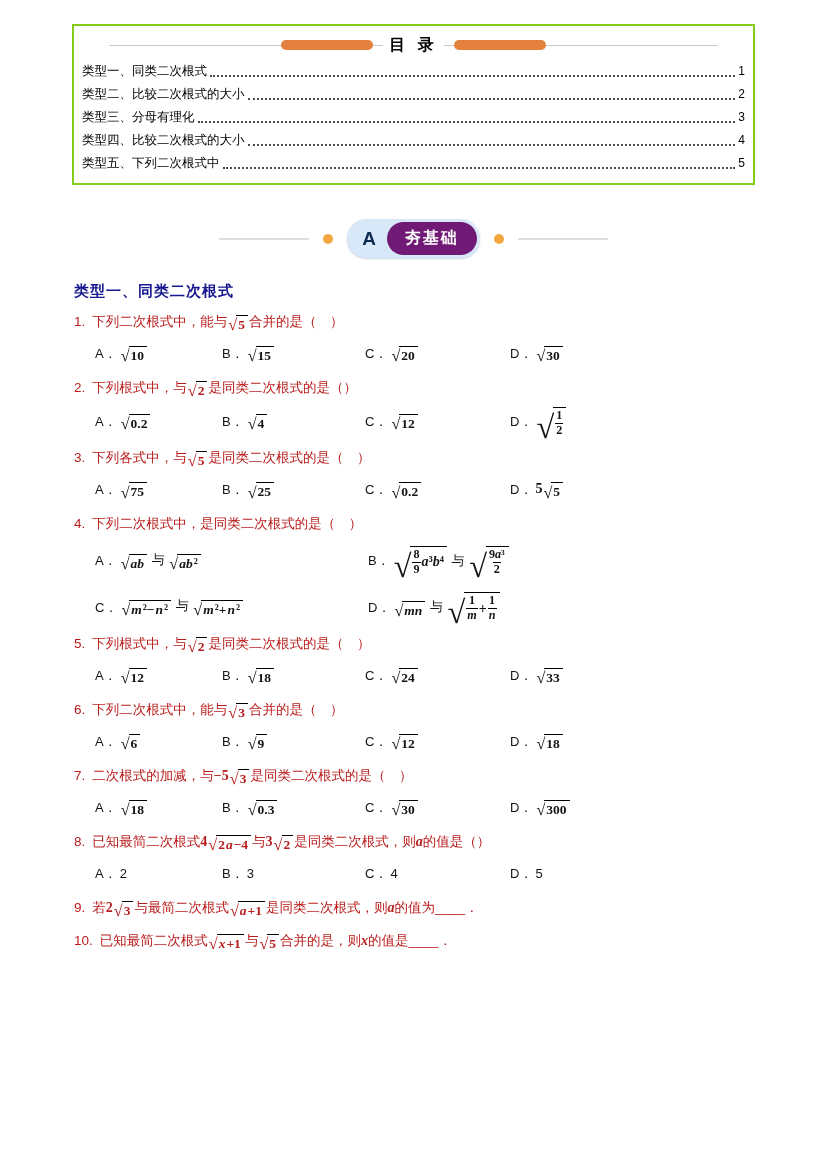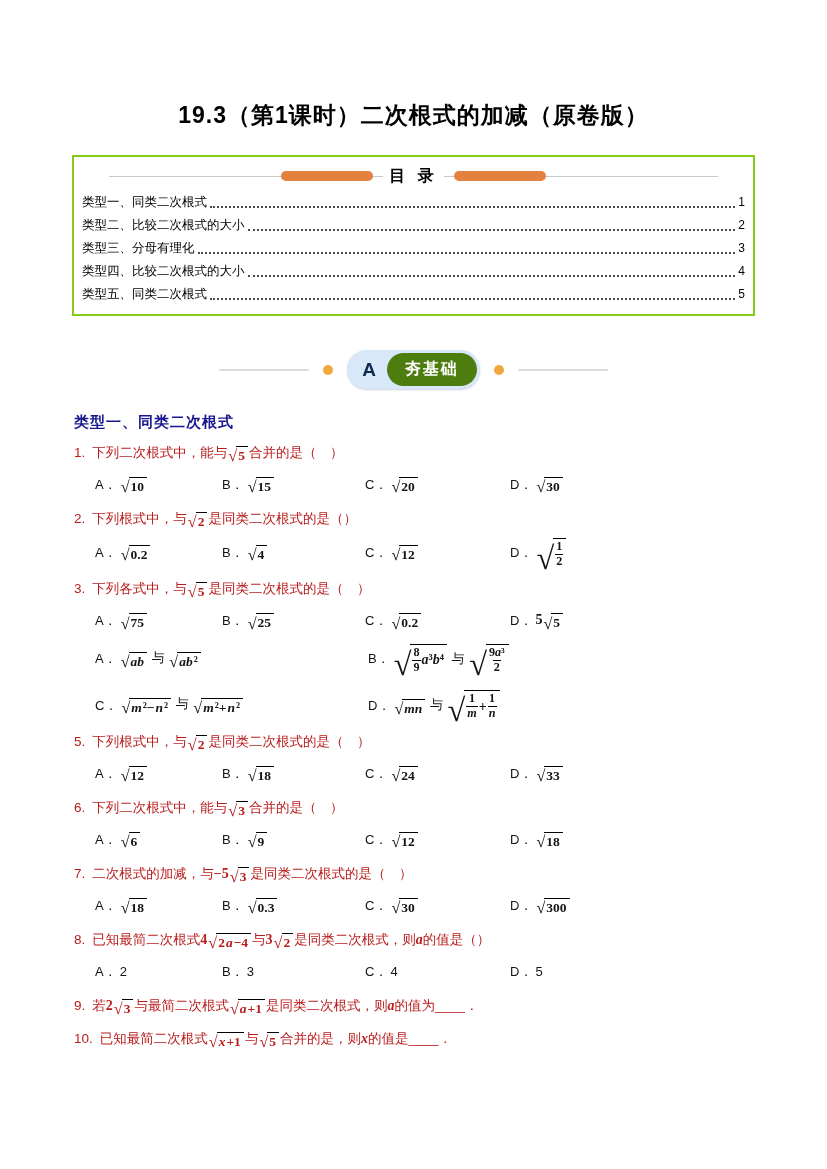--- a/index.html
+++ b/index.html
@@ -43,21 +43,21 @@
     margin-top:34px;display:flex;align-items:center;justify-content:center;
   }
   .badge-rule{width:90px;height:2px;background:#dcdcdc;border-radius:1px;}
   .badge-dot{width:10px;height:10px;border-radius:50%;background:#f2a83e;margin:0 14px;}
   .badge-pill{
     display:flex;align-items:center;background:#d9e8f9;border-radius:20px;
     padding:3px 3px 3px 15px;box-shadow:0 1px 2px rgba(40,80,140,.25);
   }
   .badge-letter{font-size:19px;font-weight:800;color:#0d2b4e;margin-right:11px;font-family:"Liberation Sans",sans-serif;}
   .badge-label{
-    background:#4d7c0f;color:#fff;font-size:16px;font-weight:700;
+    background:#701a75;color:#fff;font-size:16px;font-weight:700;
     padding:6px 18px;border-radius:17px;letter-spacing:2px;
   }
 
   
   .section-heading{
     margin:24px 0 2px 2px;font-size:15px;font-weight:800;color:#17178f;letter-spacing:1px;
   }
 
   
   #questions{margin-top:4px;}
@@ -97,21 +97,20 @@
   .frac .den{border-top:1.3px solid #000;padding:0 1px;}
   .frac .num{padding:0 1px;}
   .stem .sqrt{vertical-align:-3px;}
   .stem .sqrt.tall,.option .sqrt.tall{vertical-align:middle;}
 </style>
 </head>
 <body>
 
 <div class="page">
 
-  <h1 class="doc-title">19.3（第1课时）二次根式的加减（原卷版）</h1>
 
   <div class="toc-box">
     <div class="toc-head">
       <span class="rule-line"></span>
       <span class="toc-bar"></span>
       <span class="toc-title">目 录</span>
       <span class="toc-bar"></span>
     </div>
     <div class="toc-entry">
       <span class="label">类型一、同类二次根式</span>
@@ -127,21 +126,21 @@
       <span class="label">类型三、分母有理化</span>
       <span class="dots"></span>
       <span class="pg">3</span>
     </div>
     <div class="toc-entry">
       <span class="label">类型四、比较二次根式的大小</span>
       <span class="dots"></span>
       <span class="pg">4</span>
     </div>
     <div class="toc-entry">
-      <span class="label">类型五、同类二次根式</span>
+      <span class="label">类型五、下列二次根式中</span>
       <span class="dots"></span>
       <span class="pg">5</span>
     </div>
   </div>
 
   <div class="badge-row">
     <span class="badge-rule"></span>
     <span class="badge-dot"></span>
     <span class="badge-pill">
       <span class="badge-letter">A</span>
@@ -261,20 +260,21 @@
           <div class="option">
             <span class="opt-label">D．</span>
             <span class="opt-body"><span class="m">5</span><span class="sqrt">
                 <span class="sign">√</span>
                 <span class="radicand">5</span>
               </span></span>
           </div>
         </div>
       </div>
       <div class="question">
+        <div class="stem"><span class="qnum">4.</span><span class="qt">下列二次根式中，是同类二次根式的是（　）</span></div>
         <div class="options grid2">
           <div class="option">
             <span class="opt-label">A．</span>
             <span class="opt-body"><span class="sqrt">
                 <span class="sign">√</span>
                 <span class="radicand">
                   <i>ab</i>
                 </span>
               </span><span class="qt"> 与 </span><span class="sqrt">
                 <span class="sign">√</span>

